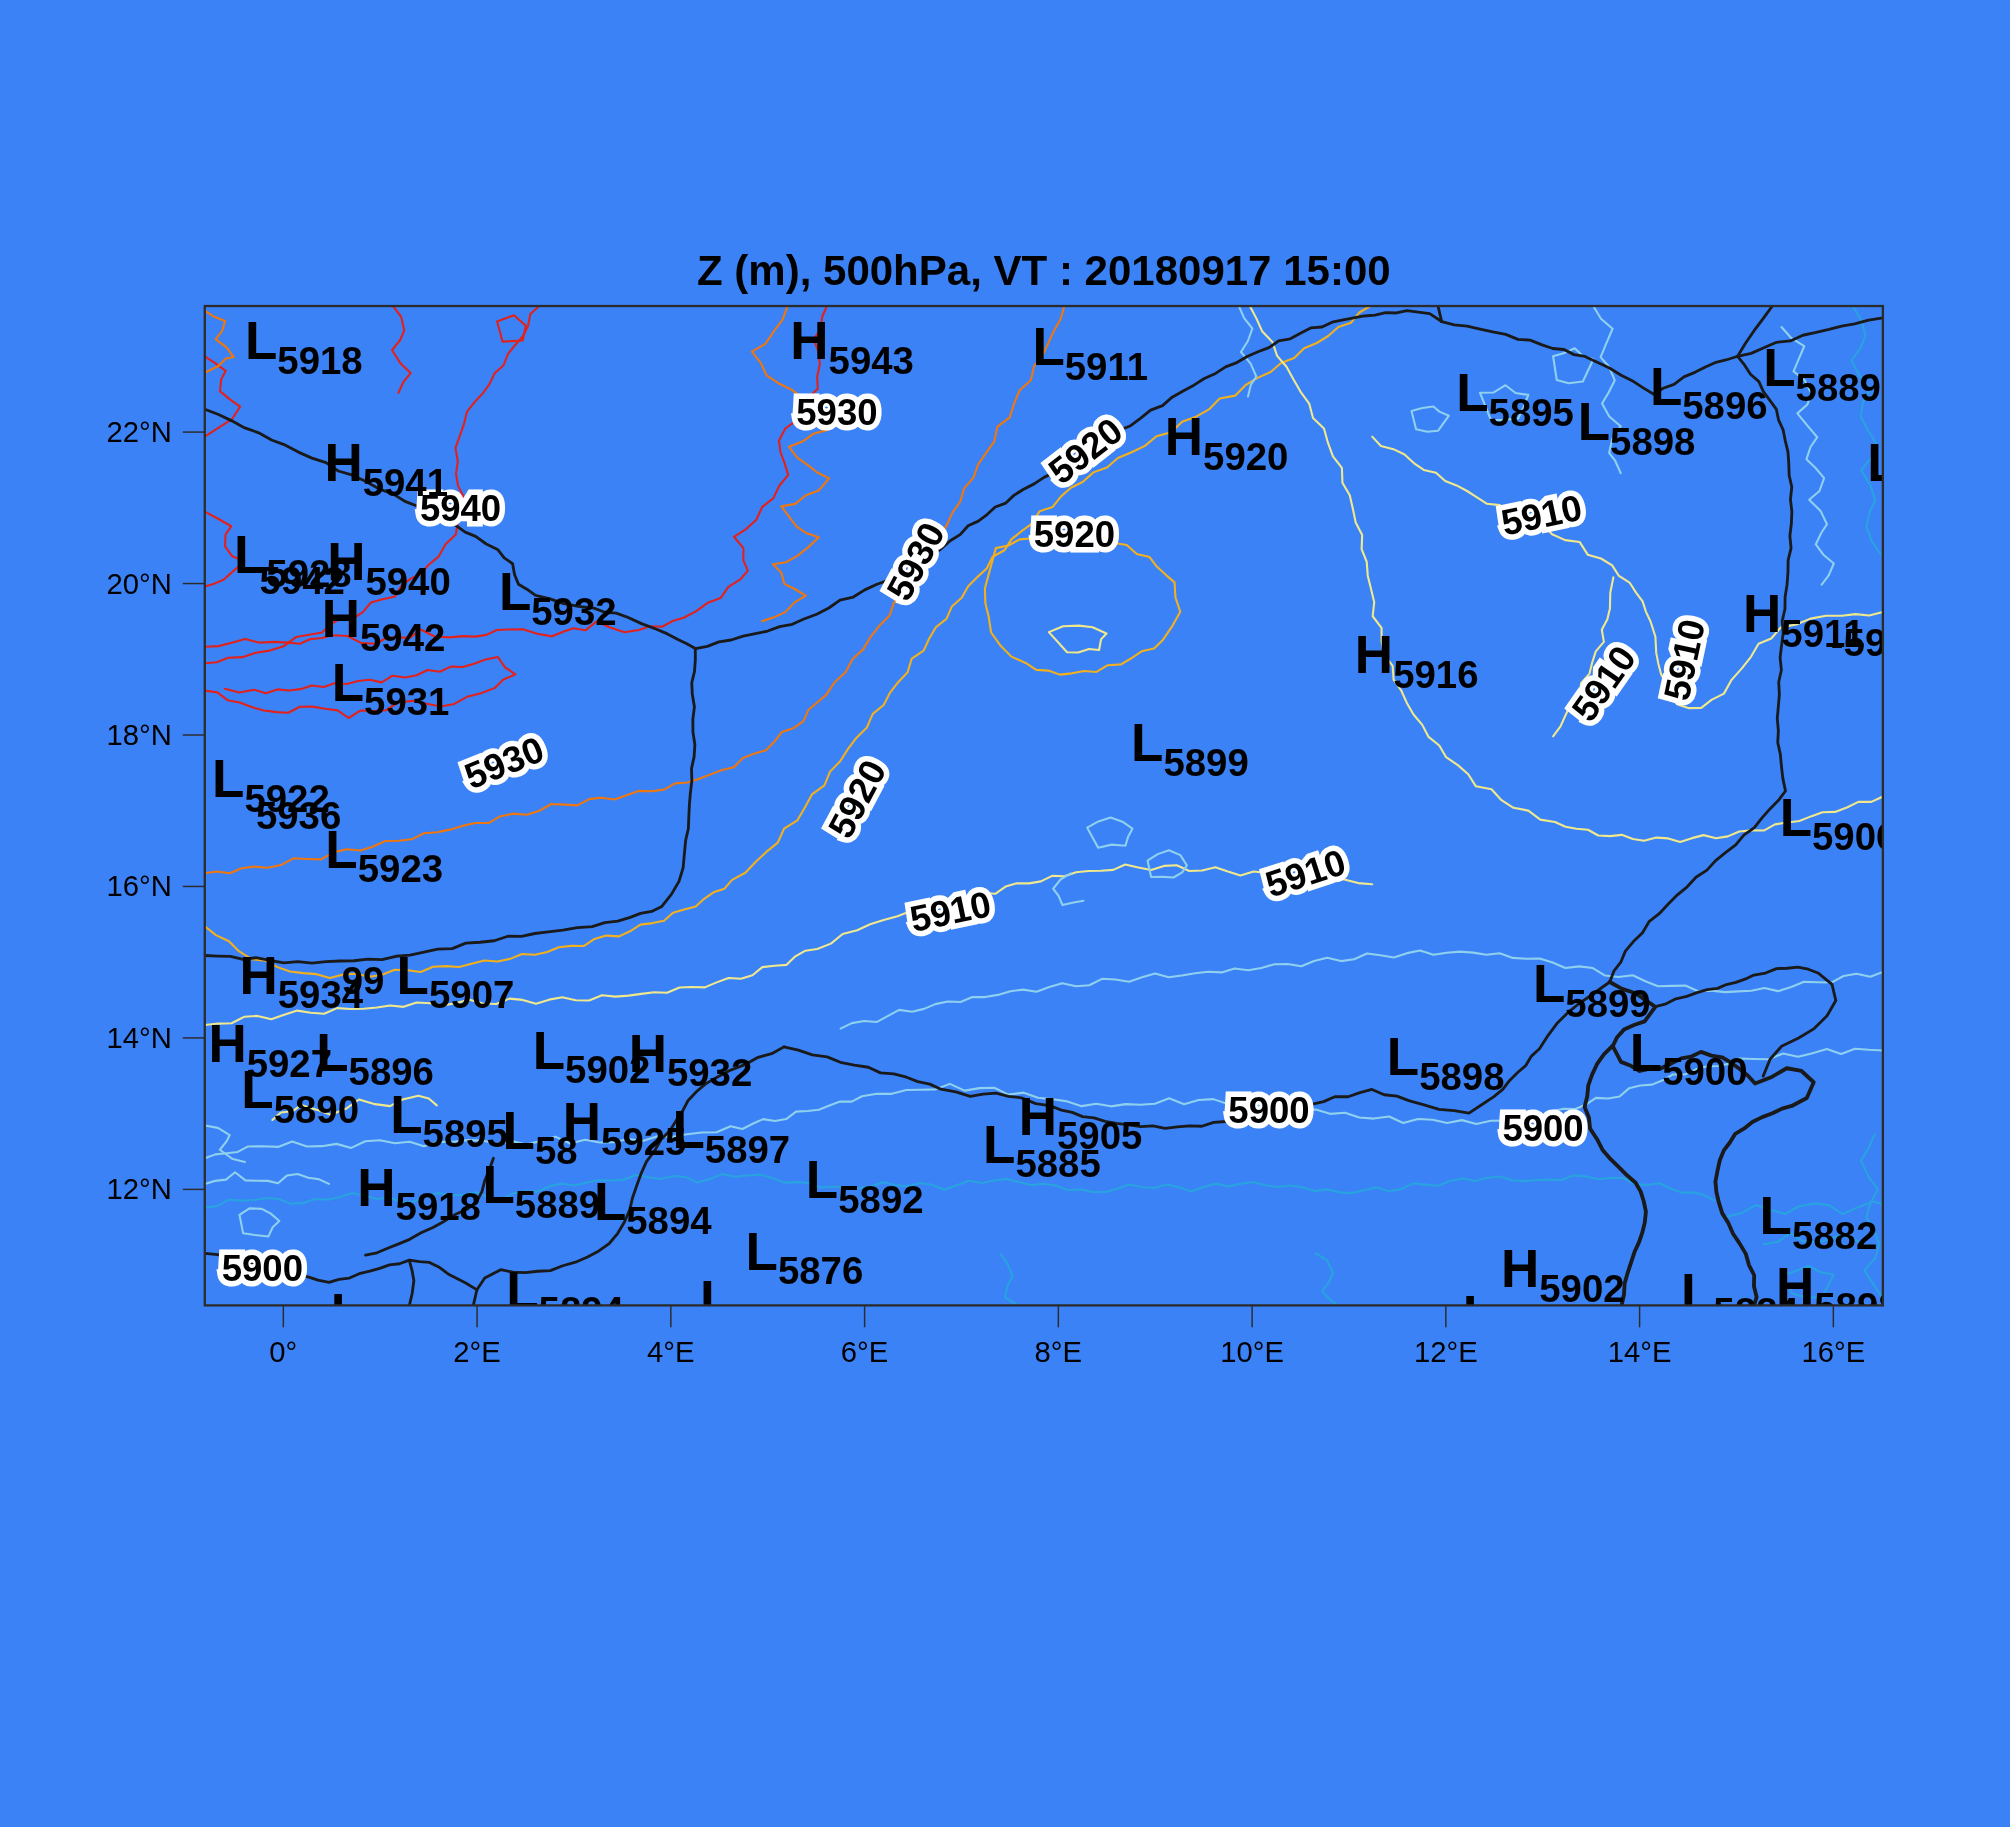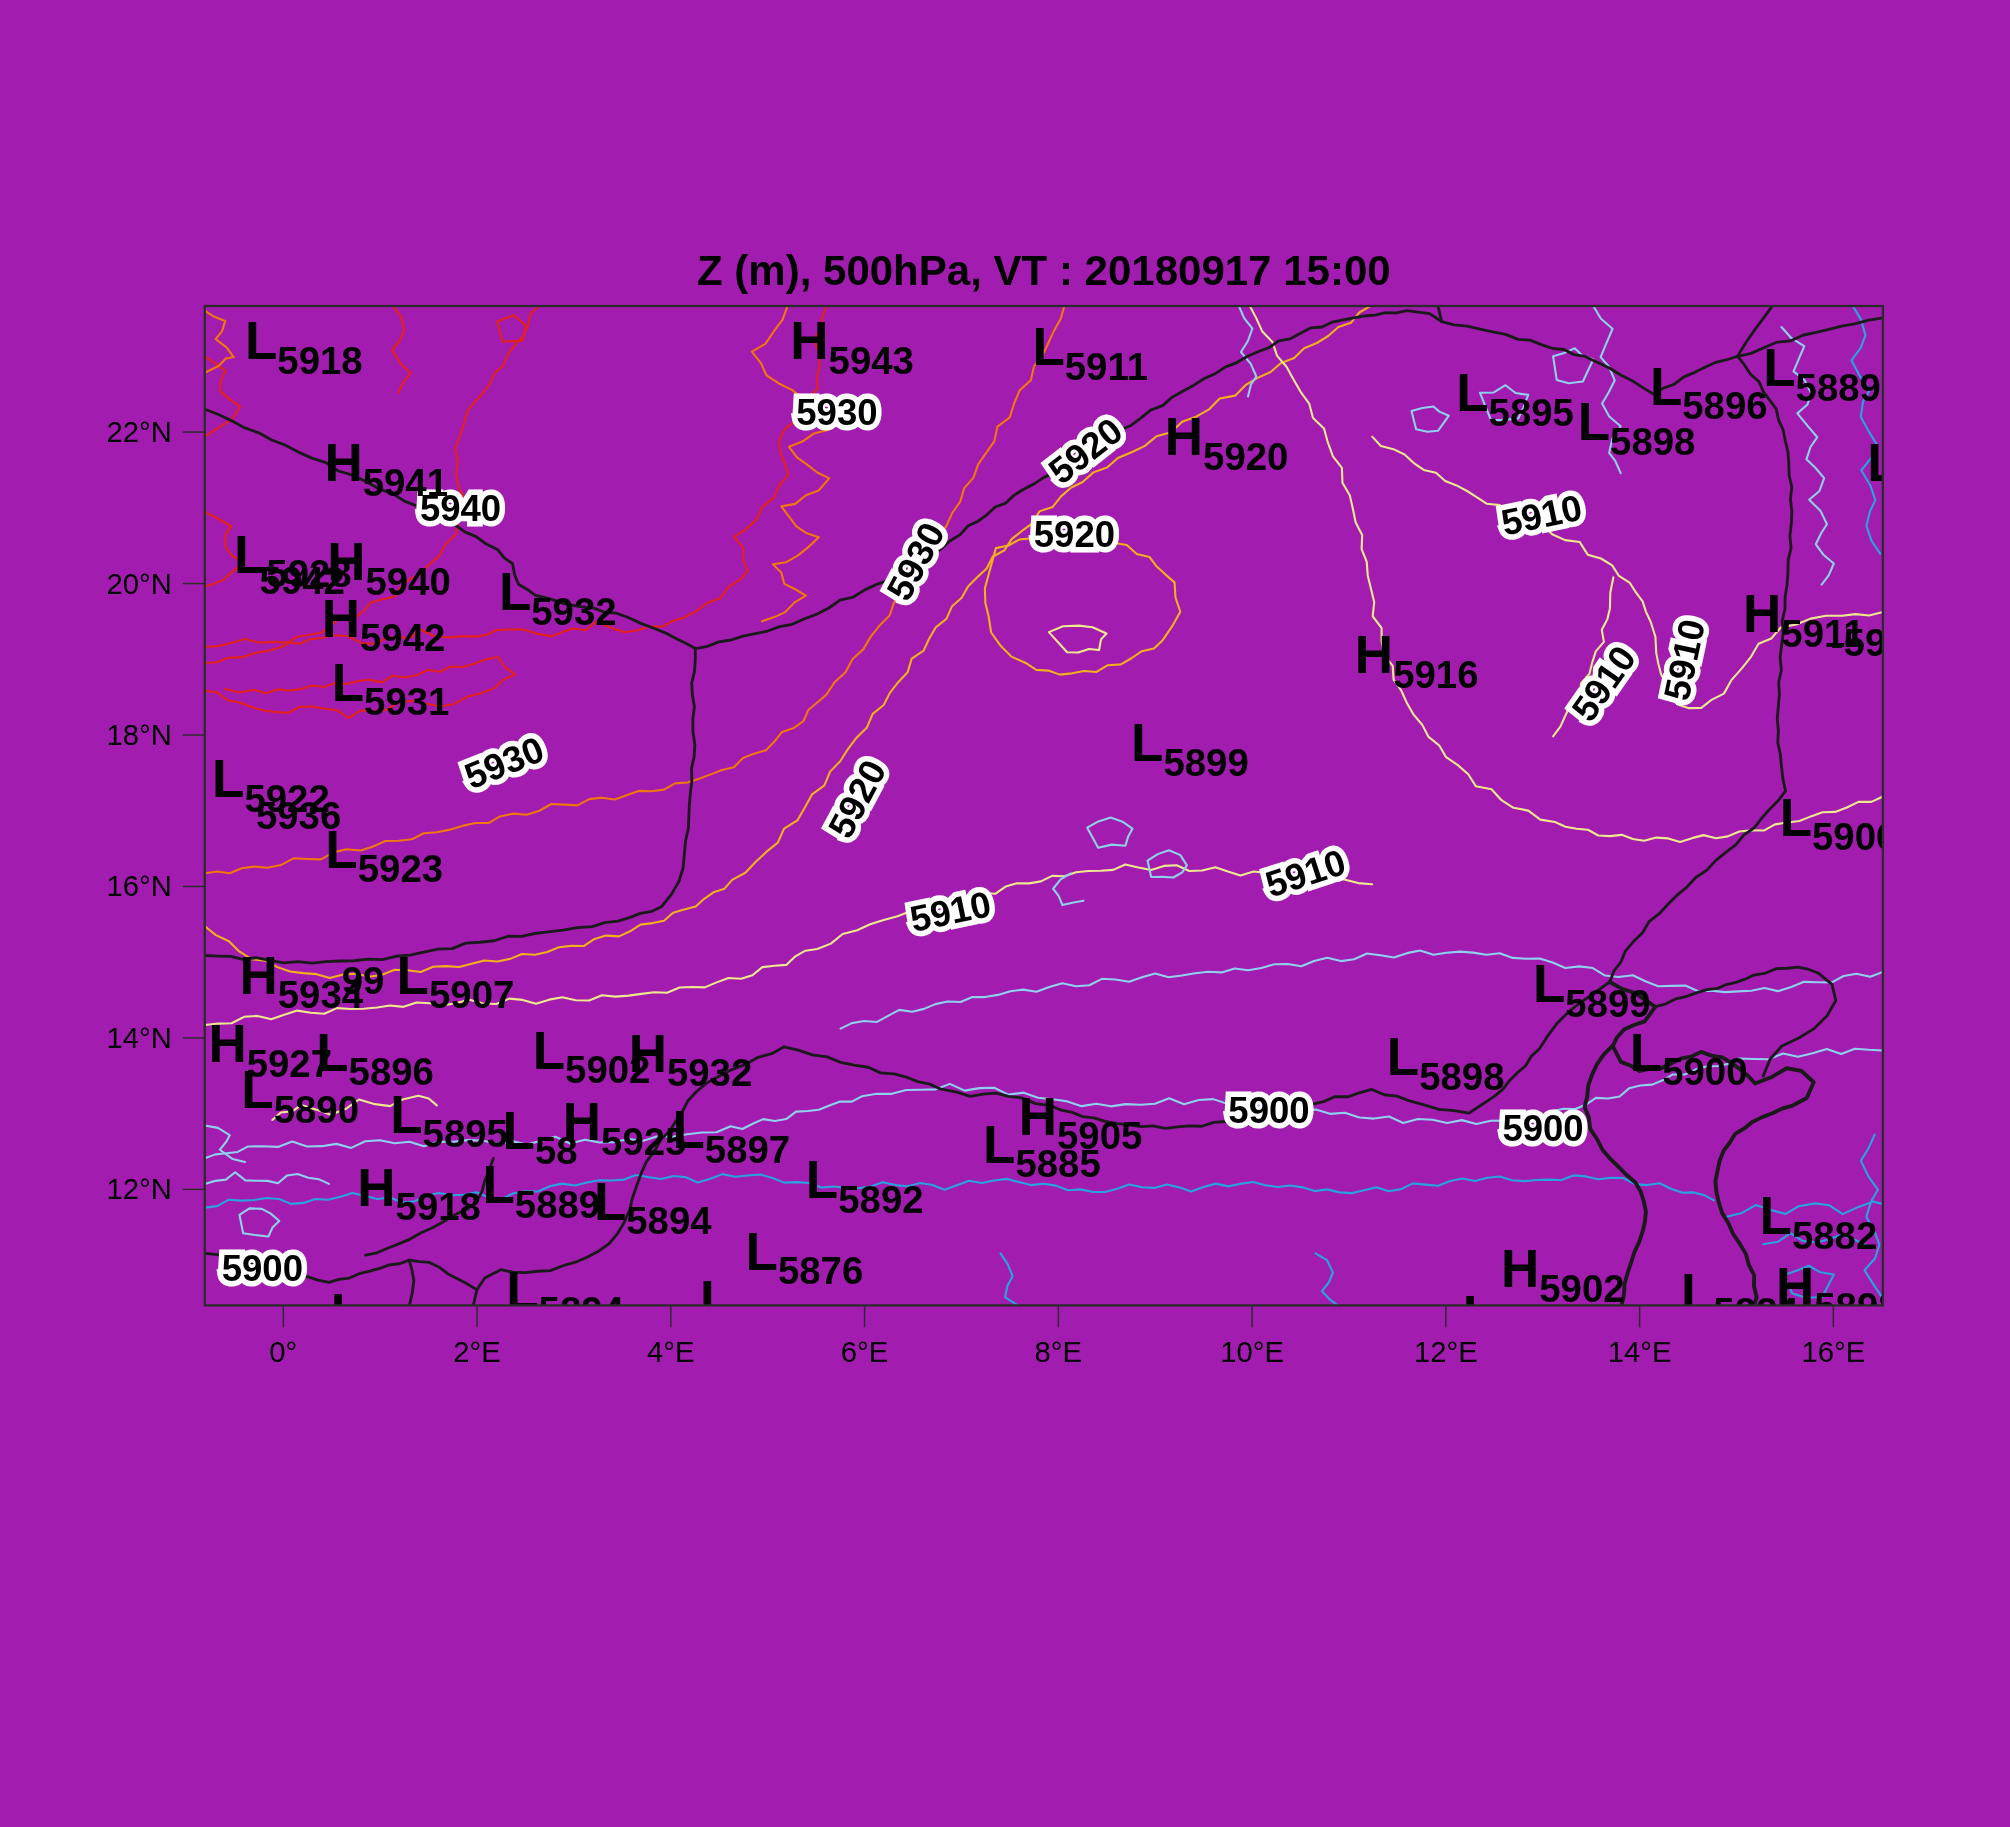--- a/index.html
+++ b/index.html
@@ -1,17 +1,17 @@
 <!DOCTYPE html>
 <html style="font-size:14.6px"><head>
 <meta charset="utf-8">
 <title>Z (m), 500hPa, VT : 20180917  15:00</title>
 <style>
   html,body{margin:0;padding:0;background:#fff;}
-  .canvas{position:relative;width:2010px;height:1827px;background:#a21caf;overflow:hidden;
+  .canvas{position:relative;width:2010px;height:1827px;background:#3b82f6;overflow:hidden;
           font-family:"Liberation Sans","DejaVu Sans",sans-serif;}
   svg text{font-family:"Liberation Sans","DejaVu Sans",sans-serif;}
   .chart-title{font-weight:bold;}
 </style>
 </head>
 <body>
 
 <div class="canvas">
   <svg id="map-svg" width="2010" height="1827" viewBox="0 0 2200 2000">
       <text x="1142.5" y="312" text-anchor="middle" font-size="46" font-weight="bold" fill="#000" class="chart-title">Z (m), 500hPa, VT : 20180917  15:00</text>

